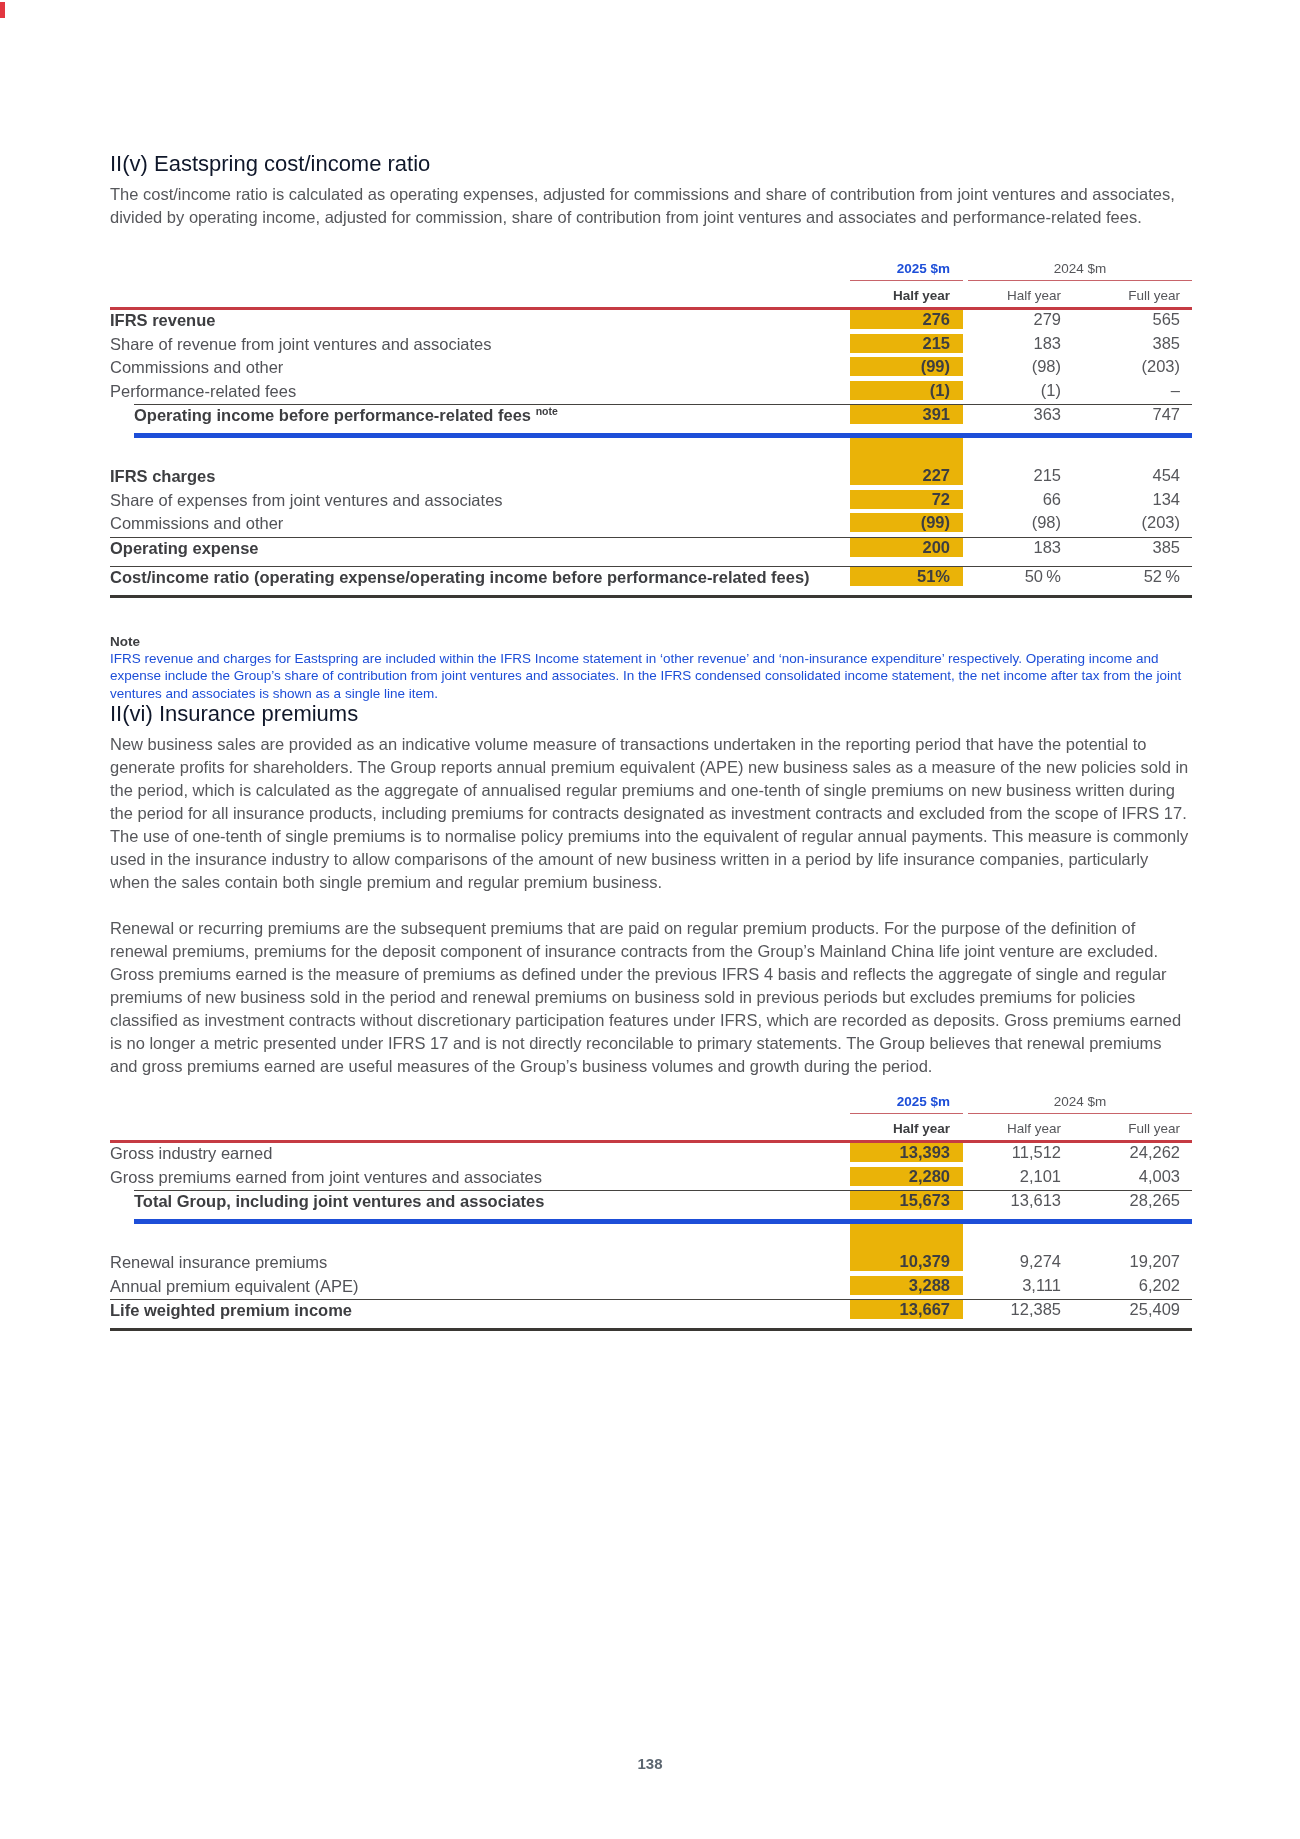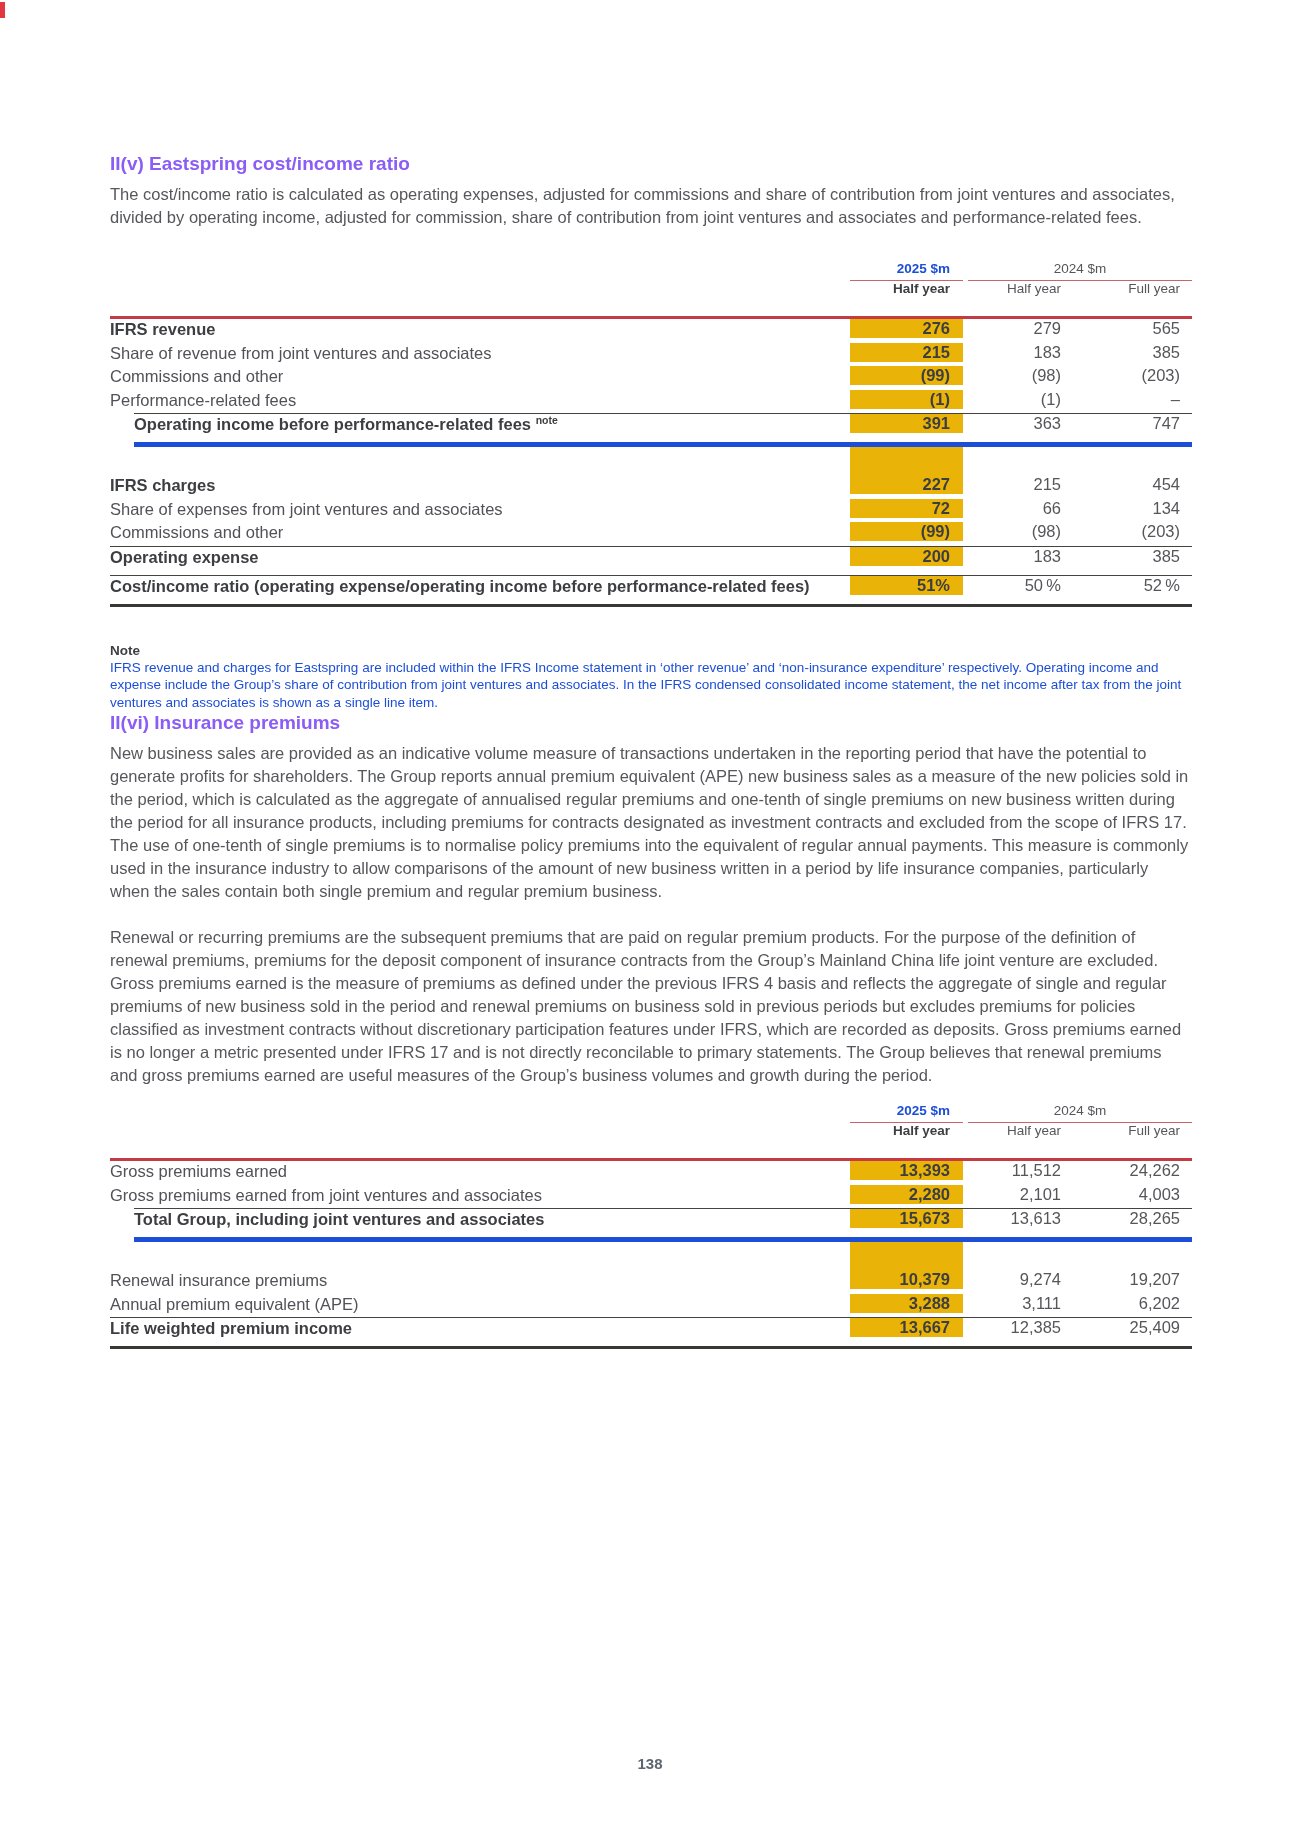--- a/index.html
+++ b/index.html
@@ -2,21 +2,21 @@
 <html><head>
 <meta charset="utf-8">
 <style>
   html,body{margin:0;padding:0;}
   body{
     width:1300px;height:1839px;position:relative;background:#ffffff;
     font-family:"Liberation Sans", sans-serif;color:#515256;overflow:hidden;
   }
   .bleed-mark{position:absolute;left:0;top:2px;width:5px;height:16px;background:#e23640;}
   .content{position:absolute;left:110px;top:152px;width:1082px;}
-  h2.sec{color:#8b5cf6;font-size:19px;font-weight:bold;margin:0 0 7px 0;line-height:24px;}
+  h2.sec{color:#0f172a;font-size:22px;font-weight:normal;margin:0 0 7px 0;line-height:24px;}
   p.body{font-size:16.5px;line-height:23px;margin:0;color:#56575b;}
   p.body + p.body{margin-top:23px;}
 
   
   .fin-table{margin-top:31px;}
   .tr{display:flex;align-items:flex-start;min-height:23.5px;font-size:16.5px;}
   .lbl{flex:1 1 auto;color:#515257;padding-right:10px;line-height:20px;}
   .lbl.b{font-weight:bold;color:#3d3e41;}
   .lbl sup{font-size:10.5px;font-weight:bold;vertical-align:super;line-height:0;}
   .num{box-sizing:border-box;text-align:right;color:#55565a;}
@@ -32,21 +32,21 @@
 
   
   .hdr1{display:flex;align-items:flex-end;font-size:13.5px;min-height:21px;}
   .hdr1 .spacer{flex:1 1 auto;}
   .hdr1 .yr{box-sizing:border-box;border-bottom:1px solid #c8646a;padding-bottom:4px;}
   .hdr1 .yr1{width:113px;text-align:right;padding-right:13px;font-weight:bold;color:#1d4ed8;}
   .hdr1 .yr2{width:224px;margin-left:5px;text-align:center;color:#55565a;}
   .hdr2{display:flex;align-items:flex-end;font-size:13.5px;min-height:26px;
         border-bottom:3px solid #c53b43;}
   .hdr2 .spacer{flex:1 1 auto;}
-  .hdr2 .hc{box-sizing:border-box;text-align:right;padding-bottom:20px;color:#55565a;}
+  .hdr2 .hc{box-sizing:border-box;text-align:right;padding-bottom:4px;color:#55565a;}
   .hdr2 .h1{width:113px;padding-right:13px;font-weight:bold;color:#3d3e41;}
   .hdr2 .h2{width:112px;padding-right:14px;}
   .hdr2 .h3{width:117px;padding-right:12px;}
 
   
   .note{margin-top:36px;}
   .note-title{font-size:13.5px;font-weight:bold;color:#3d3e41;margin:0 0 1px 0;}
   .note-body{font-size:13.5px;line-height:17.5px;color:#1d4ed8;margin:0;}
 
   .sec2{margin-top:25px;}
@@ -162,21 +162,21 @@
       <div class="yr yr2">2024 $m</div>
     </div>
     <div class="hdr2">
       <div class="spacer"></div>
       <div class="hc h1">Half year</div>
       <div class="hc h2">Half year</div>
       <div class="hc h3">Full year</div>
     </div>
 
     <div class="tr">
-      <div class="lbl">Gross premiums earned</div>
+      <div class="lbl">Gross industry earned</div>
       <div class="num c1">13,393</div>
       <div class="num c2">11,512</div>
       <div class="num c3">24,262</div>
     </div>
     <div class="tr">
       <div class="lbl">Gross premiums earned from joint ventures and associates</div>
       <div class="num c1">2,280</div>
       <div class="num c2">2,101</div>
       <div class="num c3">4,003</div>
     </div>

